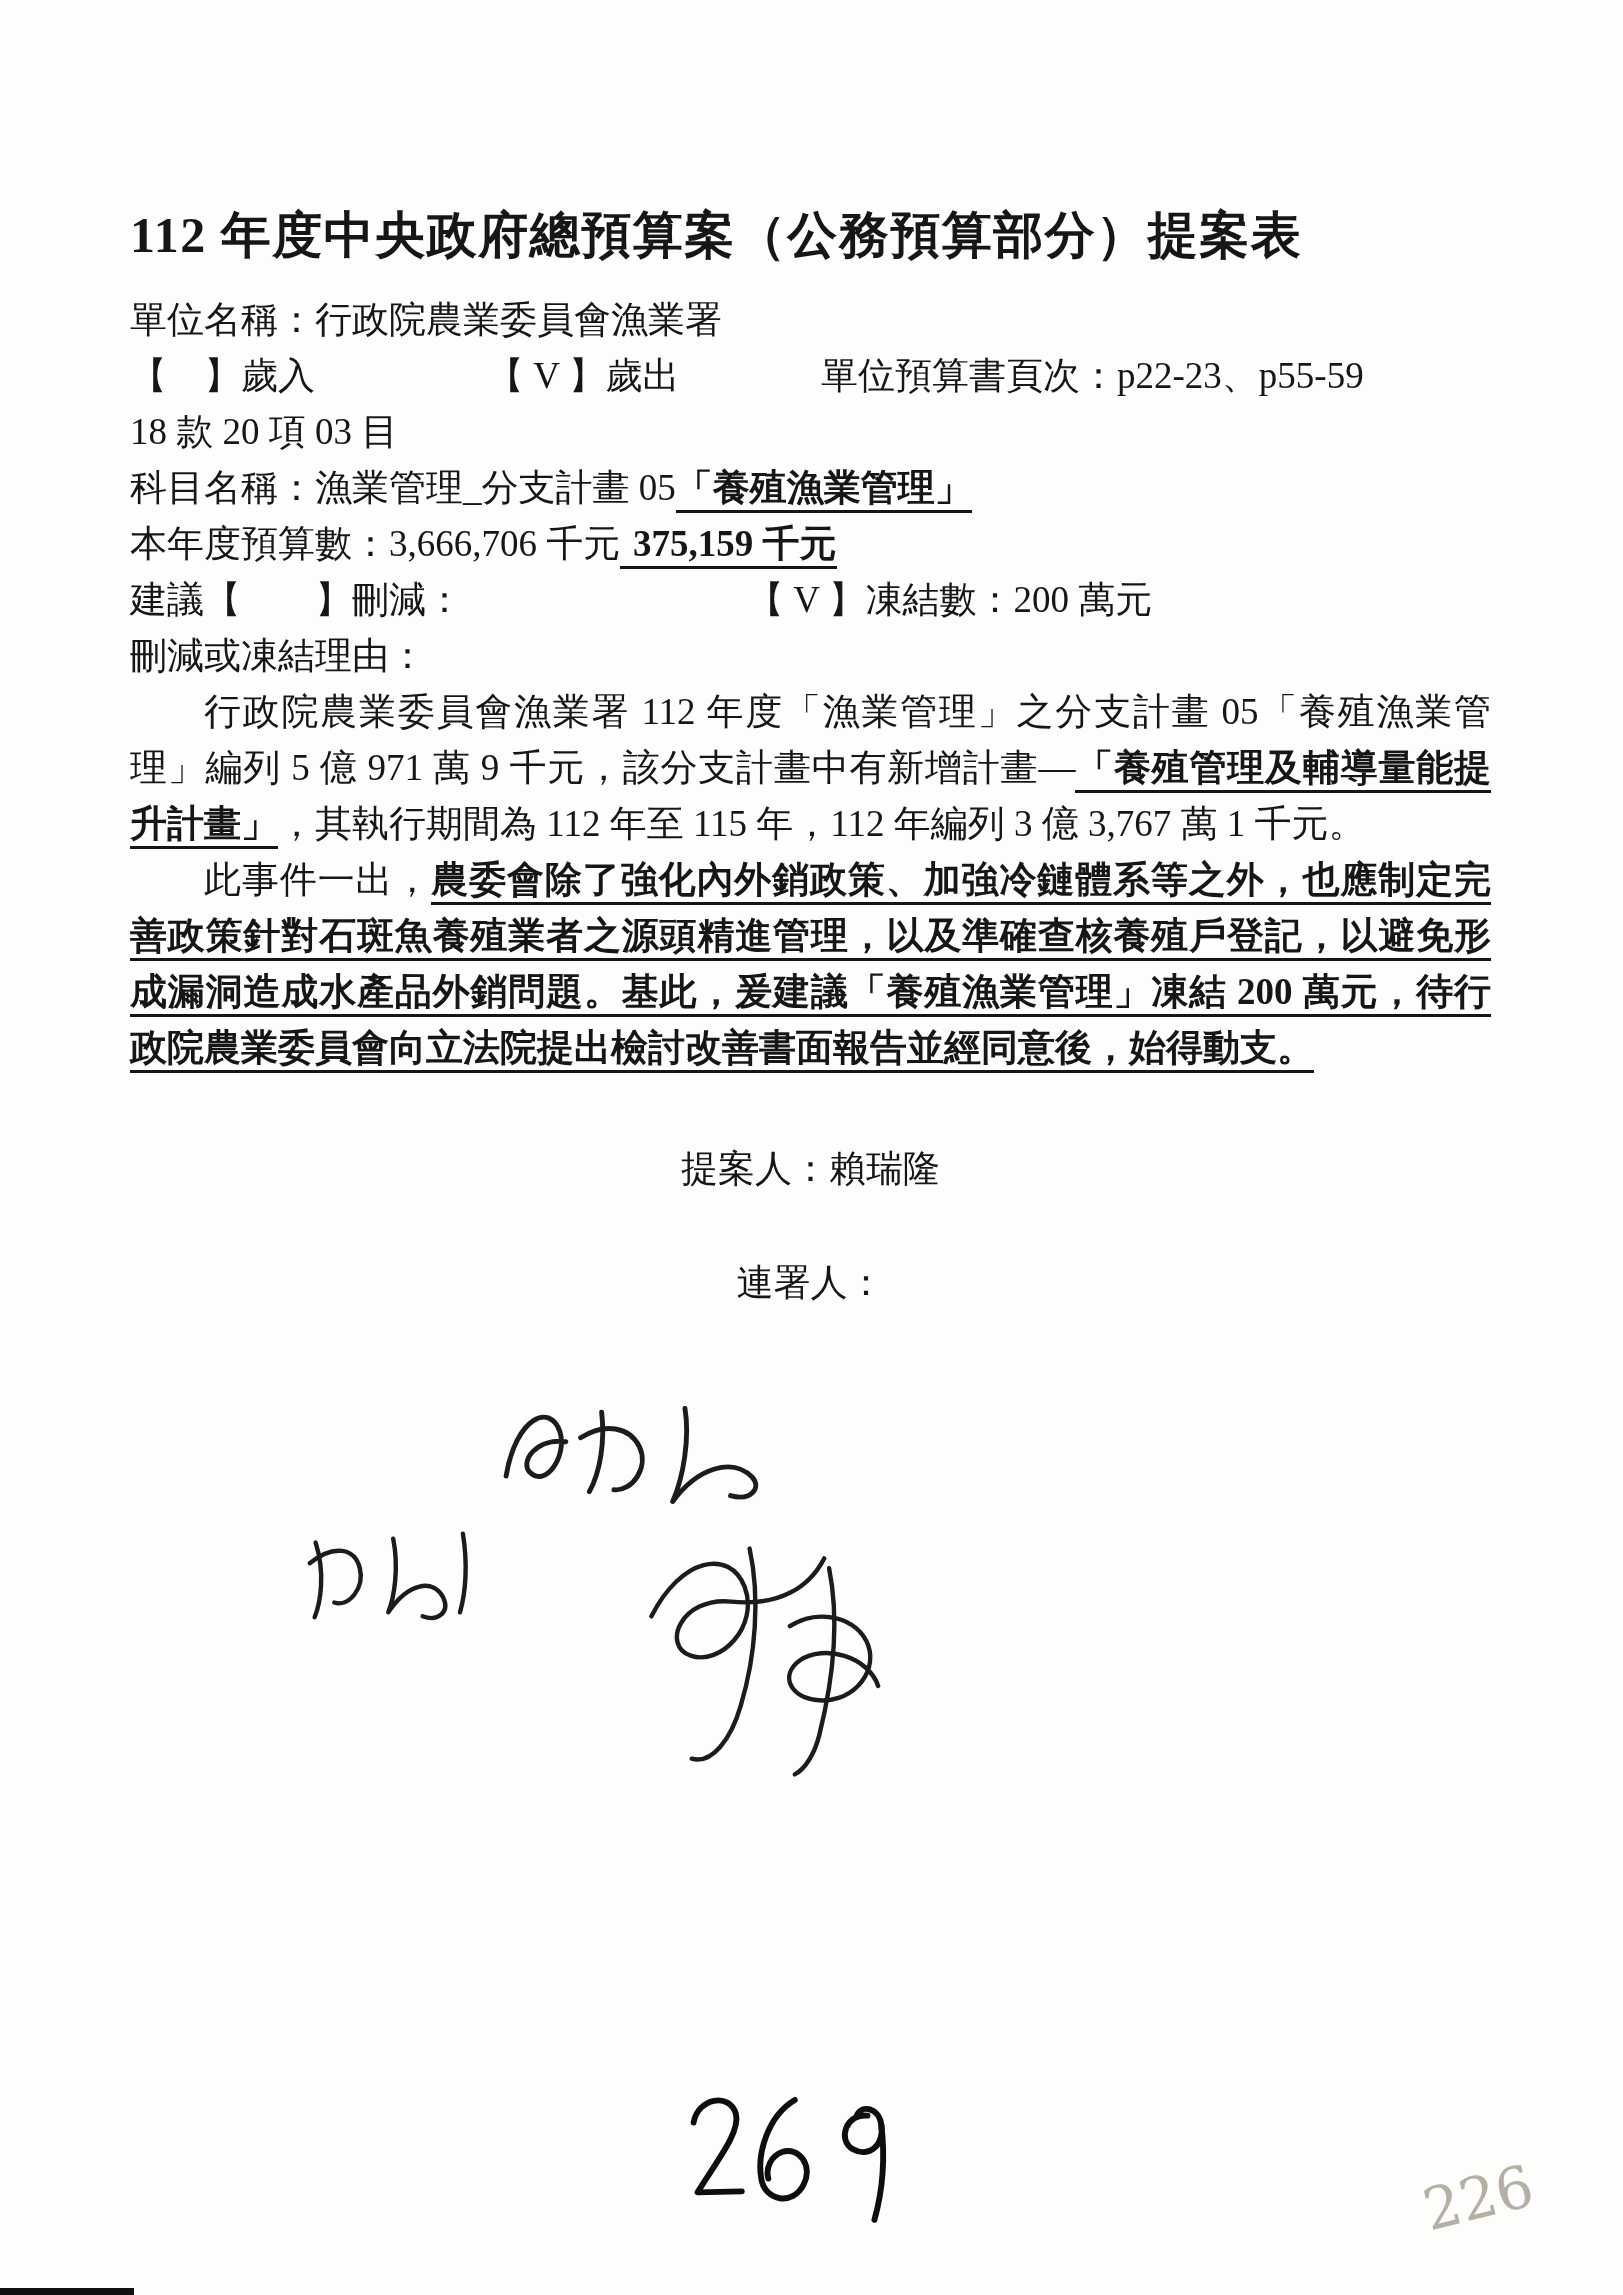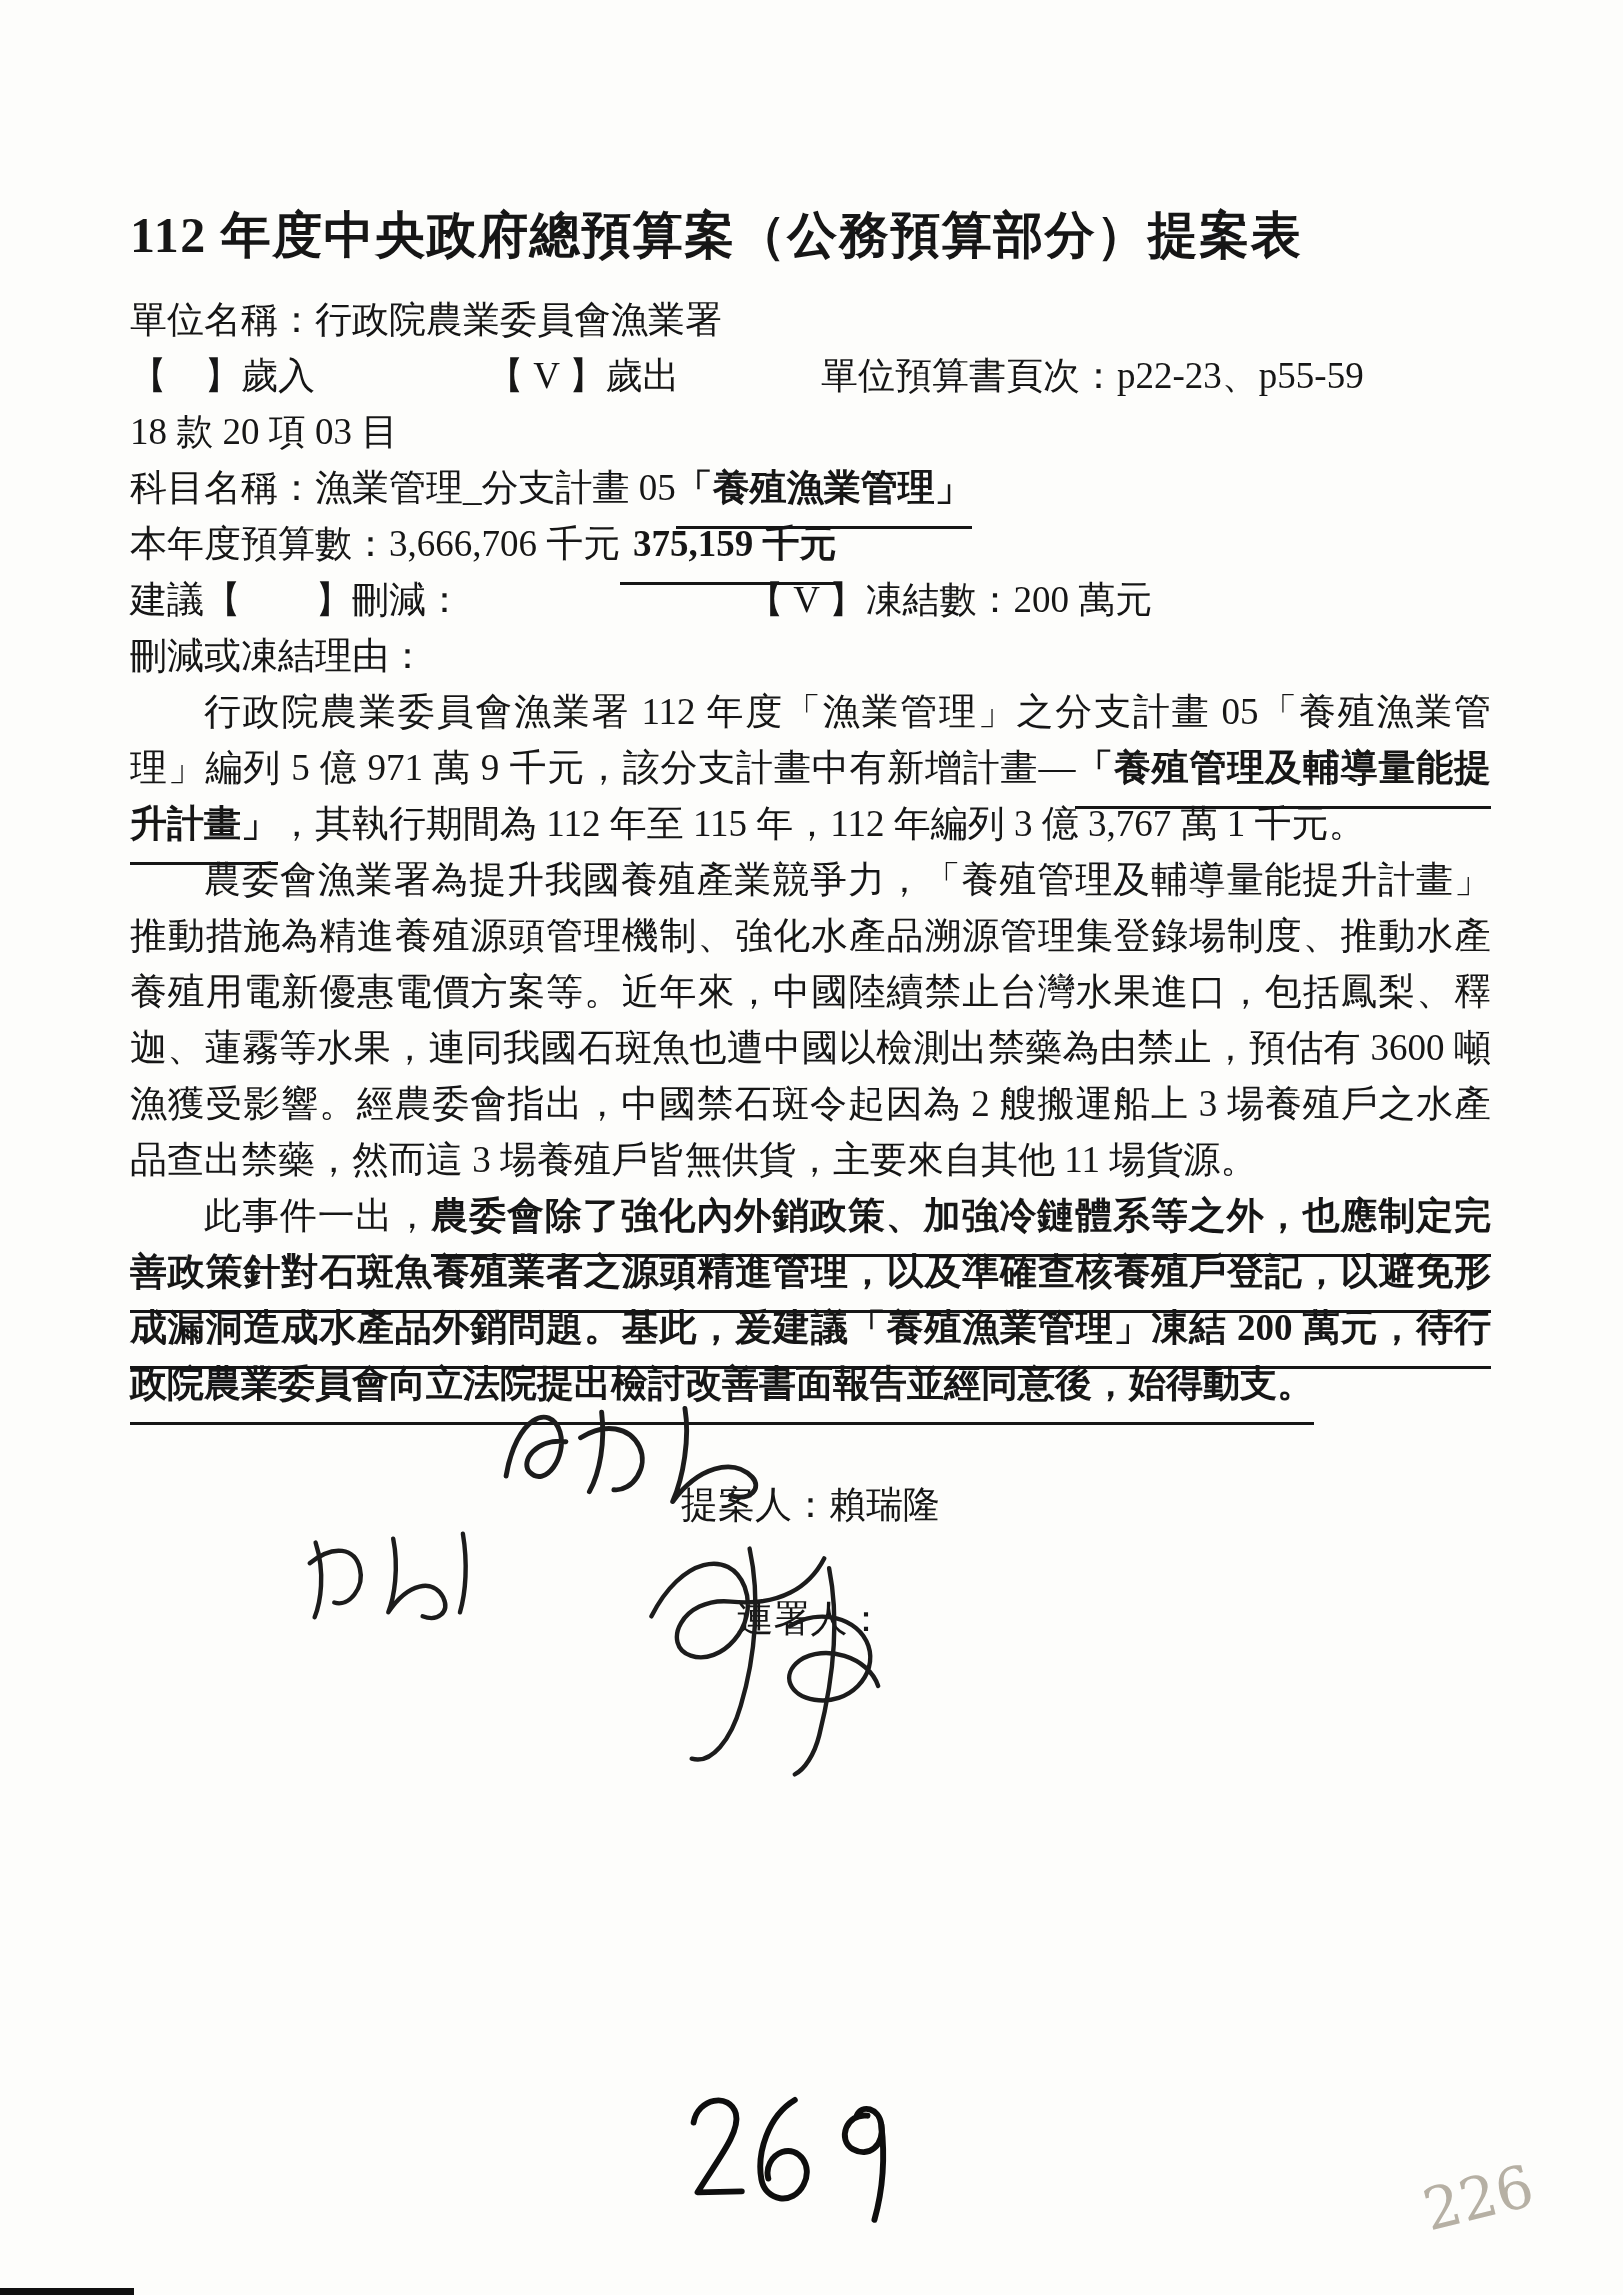--- a/index.html
+++ b/index.html
@@ -34,21 +34,21 @@
   .para {
     font-size: 37px;
     line-height: 56px;
     text-align: justify;
     text-indent: 2em;
     text-justify: inter-ideograph;
   }
   .hl {
     font-weight: bold;
     border-bottom: 3.4px solid #161616;
-    padding-bottom: 18px;
+    padding-bottom: 2px;
   }
   .hl-pad { padding-left: 12.8px; }
   .sig-row {
     font-size: 37px;
     line-height: 56px;
     white-space: nowrap;
     text-align: center;
   }
   .sig-row-proposer { margin-top: 65px; }
   .sig-row-cosigner { margin-top: 58px; }
@@ -111,21 +111,20 @@
     </div>
 
     <div class="hline">
       <span class="cell-c">建議【　　】刪減：</span><span>【 V 】凍結數：200 萬元</span>
     </div>
 
     <div class="hline">刪減或凍結理由：</div>
 
     <p class="para"><span>行政院農業委員會漁業署 112 年度「漁業管理」之分支計畫 05「養殖漁業管理」編列 5 億 971 萬 9 千元，該分支計畫中有新增計畫—</span><span class="hl">「養殖管理及輔導量能提升計畫」</span><span>，其執行期間為 112 年至 115 年，112 年編列 3 億 3,767 萬 1 千元。</span></p>
 
-    <p class="para"><span>農委會漁業署為提升我國養殖產業競爭力，「養殖管理及輔導量能提升計畫」推動措施為精進養殖源頭管理機制、強化水產品溯源管理集登錄場制度、推動水產養殖用電新優惠電價方案等。近年來，中國陸續禁止台灣水果進口，包括鳳梨、釋迦、蓮霧等水果，連同我國石斑魚也遭中國以檢測出禁藥為由禁止，預估有 3600 噸漁獲受影響。經農委會指出，中國禁石斑令起因為 2 艘搬運船上 3 場養殖戶之水產品查出禁藥，然而這 3 場養殖戶皆無供貨，主要來自其他 11 場貨源。</span></p>
 
     <p class="para"><span>此事件一出，</span><span class="hl">農委會除了強化內外銷政策、加強冷鏈體系等之外，也應制定完善政策針對石斑魚養殖業者之源頭精進管理，以及準確查核養殖戶登記，以避免形成漏洞造成水產品外銷問題。基此，爰建議「養殖漁業管理」凍結 200 萬元，待行政院農業委員會向立法院提出檢討改善書面報告並經同意後，始得動支。</span></p>
 
     <div class="sig-row sig-row-proposer">
       <span>提案人：</span><span>賴瑞隆</span>
     </div>
 
     <div class="sig-row sig-row-cosigner">
       <span>連署人：</span>
     </div>

